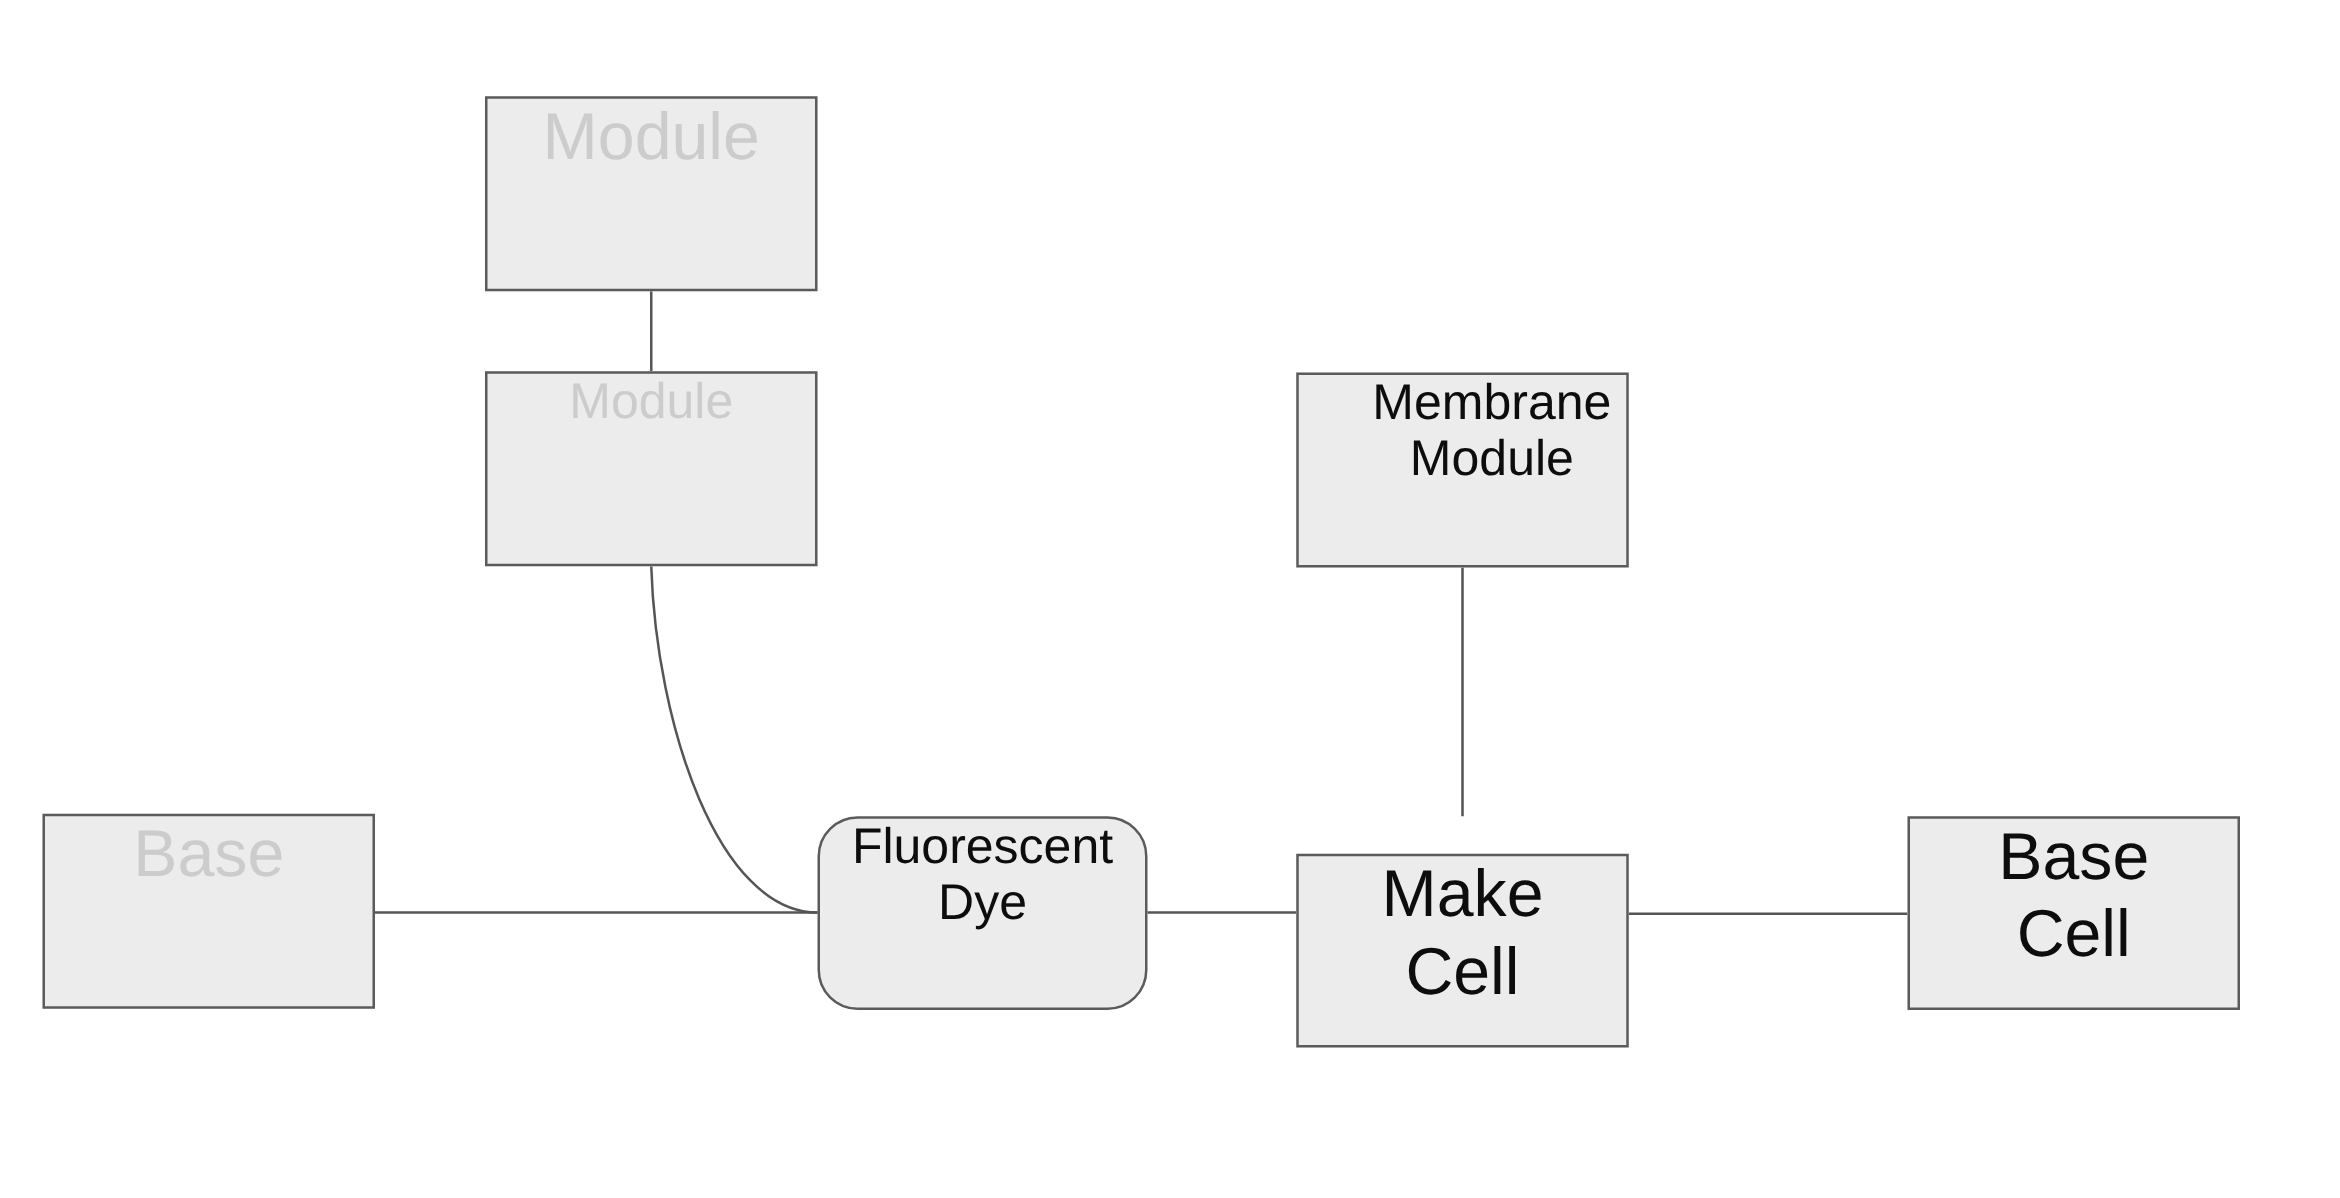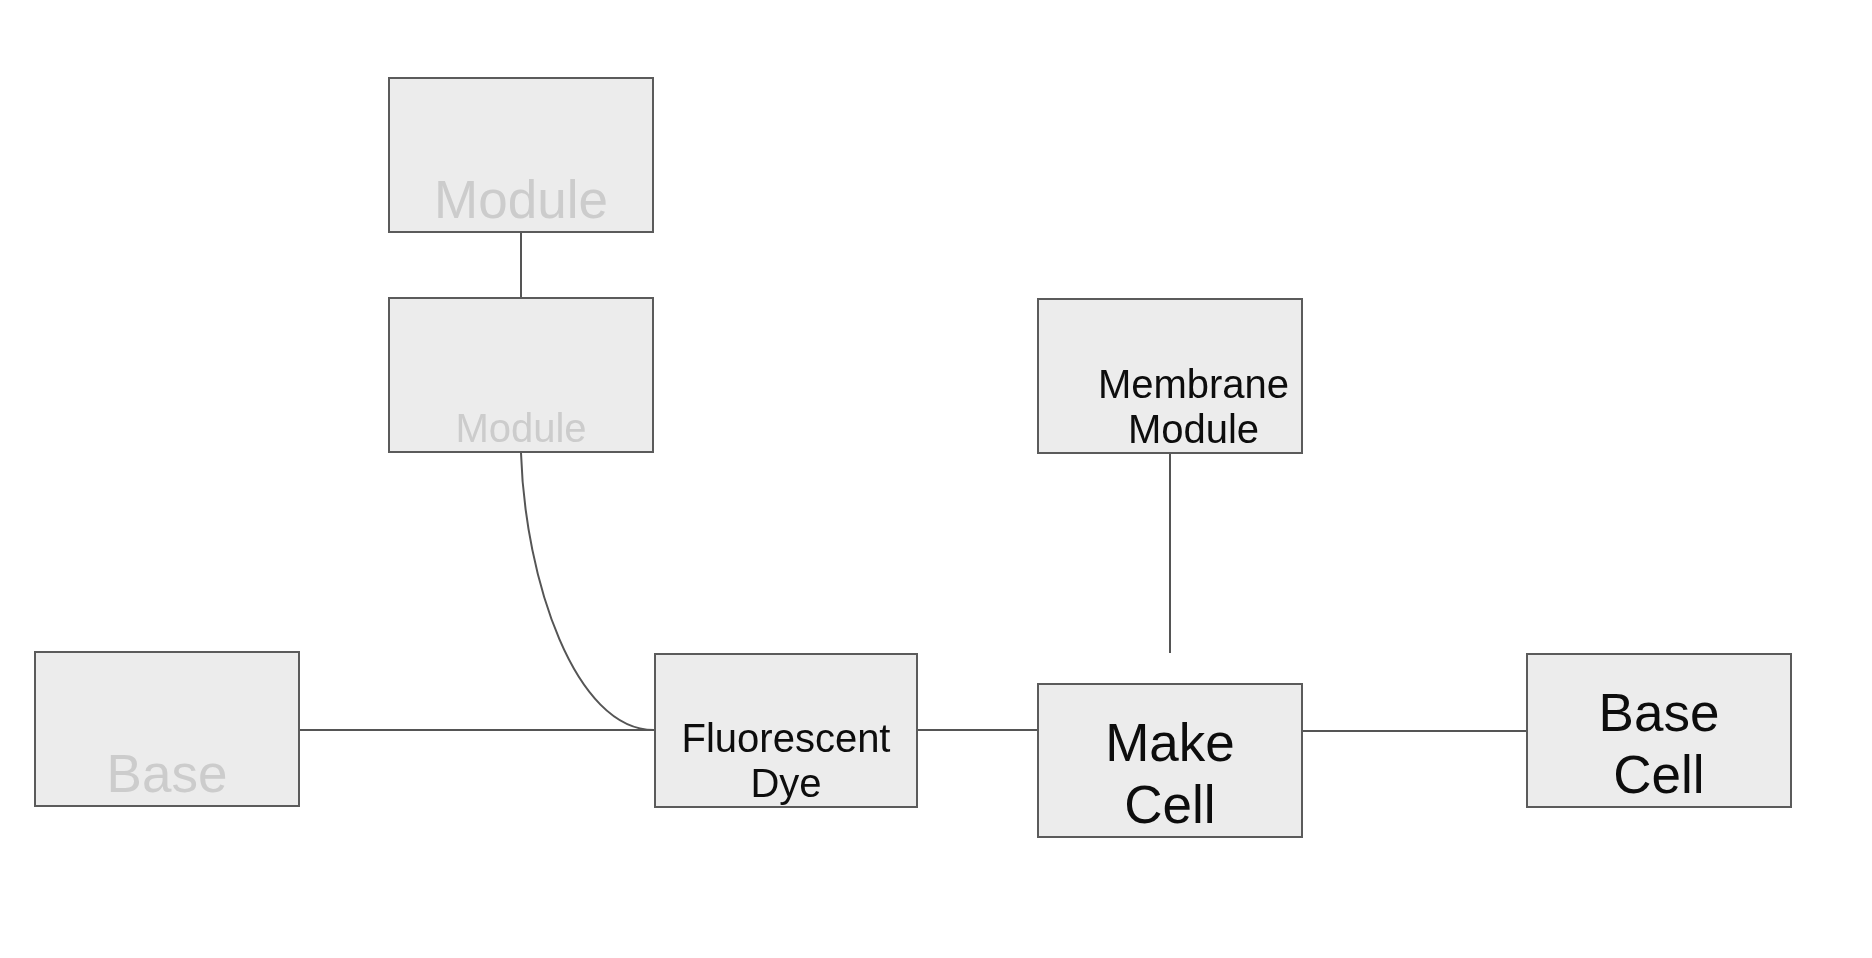--- a/index.html
+++ b/index.html
@@ -31,37 +31,37 @@
     fill:none;
     stroke:var(--edge);
     stroke-width:2;
   }
   .node{
     position:absolute;
     box-sizing:border-box;
     background:var(--node-fill);
     border:2px solid var(--node-border);
     display:flex;
-    align-items:flex-end;
+    align-items:flex-start;
     justify-content:center;
     text-align:center;
     color:var(--text-dark);
     user-select:none;
   }
   .node.muted{ color:var(--text-muted); }
   .node.large .node-label{ font-size:53px; line-height:62px; }
   .node.small .node-label{ font-size:40px; line-height:45px; }
   .node-label span{ display:block; }
 
   
   #n-module-dna        { left:388px;  top:77px;  width:266px; height:156px; }
   #n-module-supplements{ left:388px;  top:297px; width:266px; height:156px; }
   #n-membrane-module   { left:1037px; top:298px; width:266px; height:156px;padding-left:47px; }
   #n-base-cytosol      { left:34px;   top:651px; width:266px; height:156px; }
-  #n-fluorescent-dye   { left:654px;  top:653px; width:264px; height:155px; }
+  #n-fluorescent-dye   { left:654px;  top:653px; width:264px; height:155px;border-radius:32px; }
   #n-make-cell         { left:1037px; top:683px; width:266px; height:155px; }
   #n-base-cell         { left:1526px; top:653px; width:266px; height:155px; }
 </style>
 </head>
 <body>
 
 <div class="canvas">
 
   <svg class="edges" viewBox="0 0 1872 958" xmlns="http://www.w3.org/2000/svg">
     <path d="M 521 233 L 521 297"></path>

